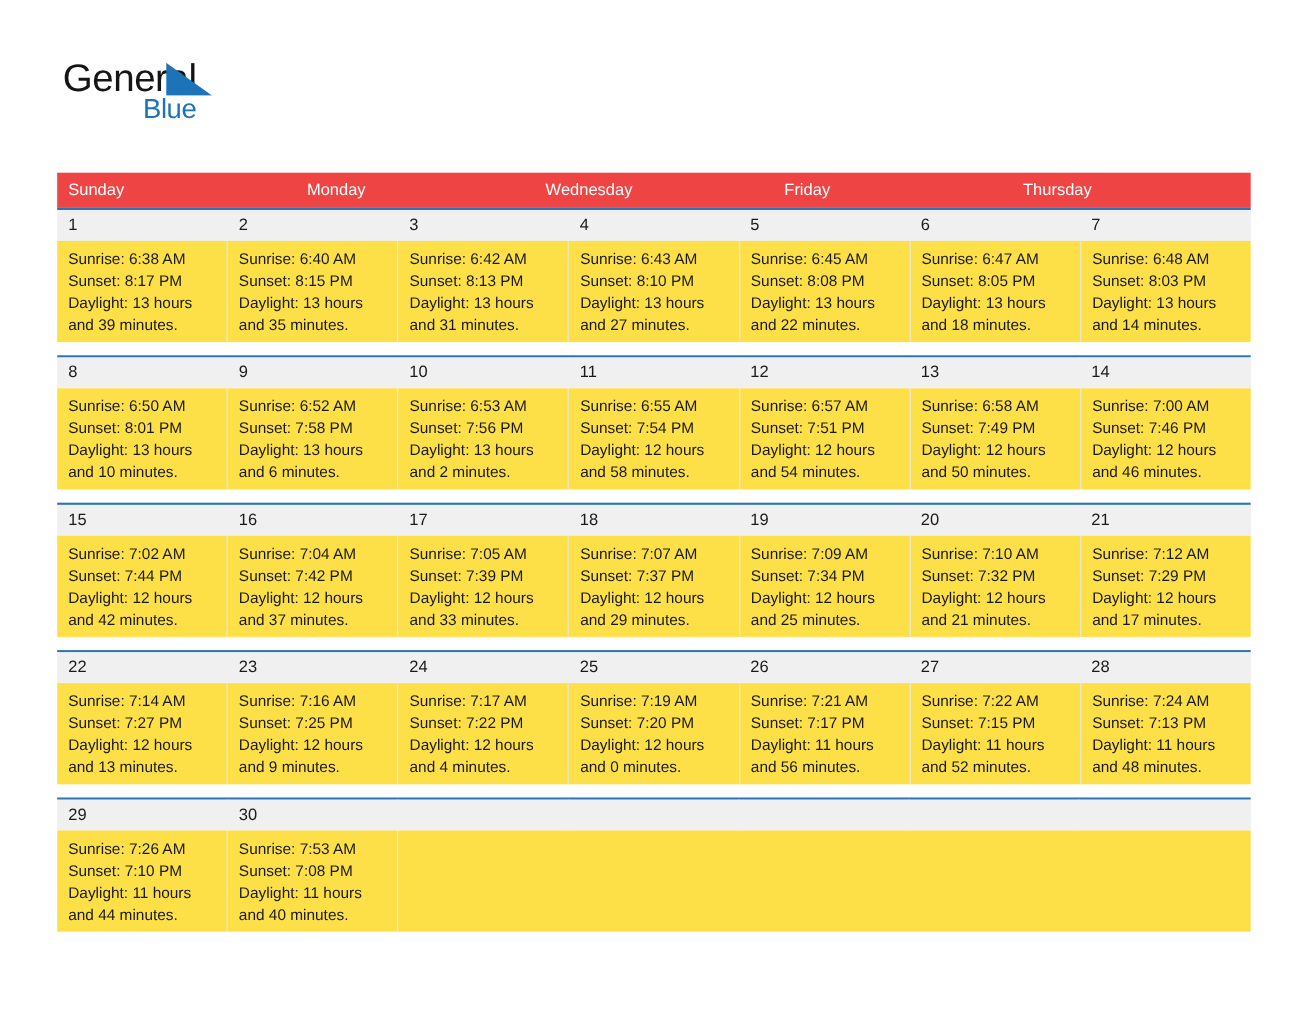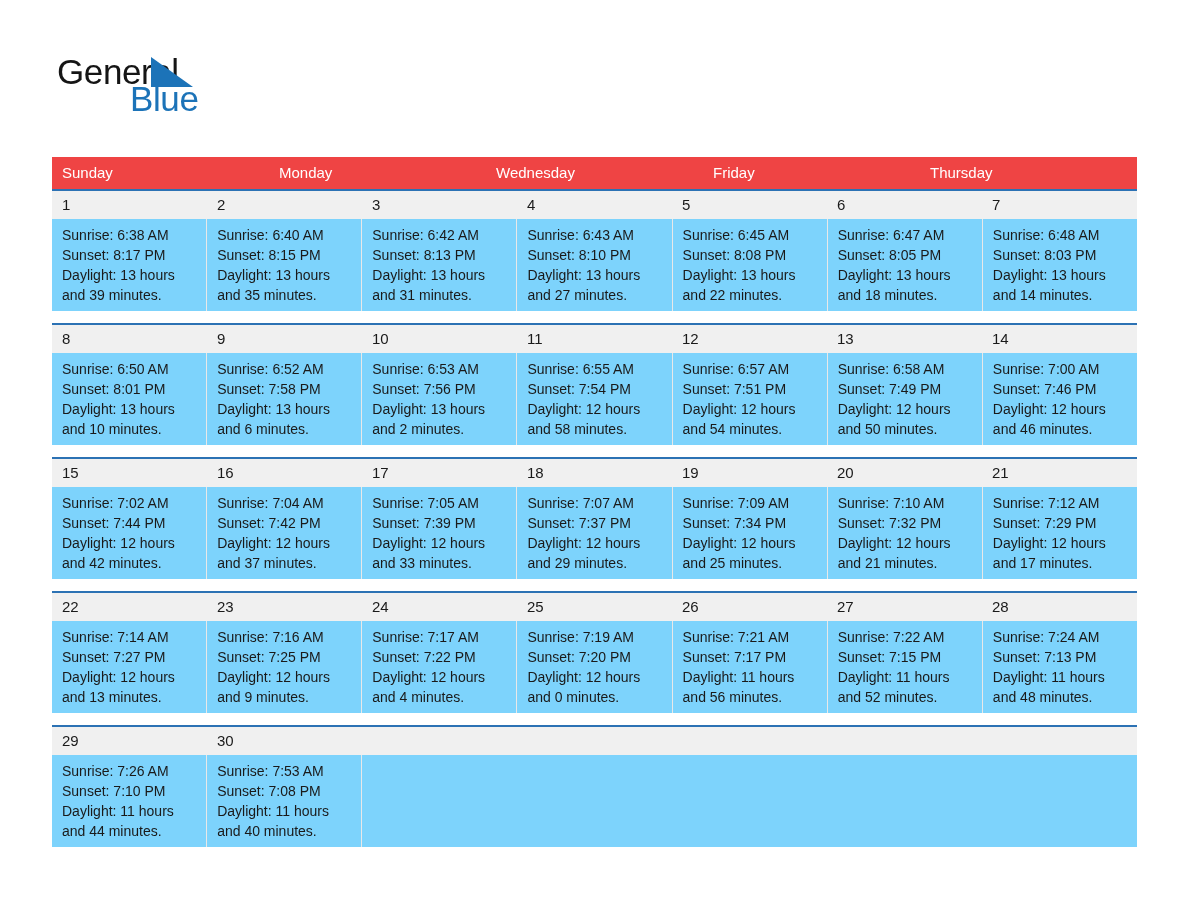--- a/index.html
+++ b/index.html
@@ -39,21 +39,21 @@
   .logo-triangle {
     position: absolute;
     left: 94px; top: 5px;
     width: 42px; height: 30px;
     background: #1c73b8;
     clip-path: polygon(0 0, 100% 100%, 0 100%);
   }
   .logo-blue {
     position: absolute;
     left: 73px; top: 27px;
-    font-size: 35px;
+    font-size: 25px;
     letter-spacing: -0.4px;
     color: #1c73b8;
     line-height: 40px;
     white-space: nowrap;
   }
   .title-block {
     position: absolute;
     right: 52px; top: 50px;
     text-align: right;
   }
@@ -109,21 +109,21 @@
     min-width: 0;
     font-size: 15px;
     color: #1a1a1a;
     line-height: 28px;
     padding-left: 10px;
     border-right: 1px solid #f0f0f0;
     white-space: nowrap;
   }
   .detail-row {
     display: flex;
-    background: #7dd3fc;
+    background: #fde047;
     min-height: 92px;
   }
   .detail-cell {
     flex: 1 1 0;
     min-width: 0;
     padding: 6px 10px 4px 10px;
     border-right: 1px solid #e8e8e8;
     font-size: 14px;
     color: #1a1a1a;
     line-height: 20px;

